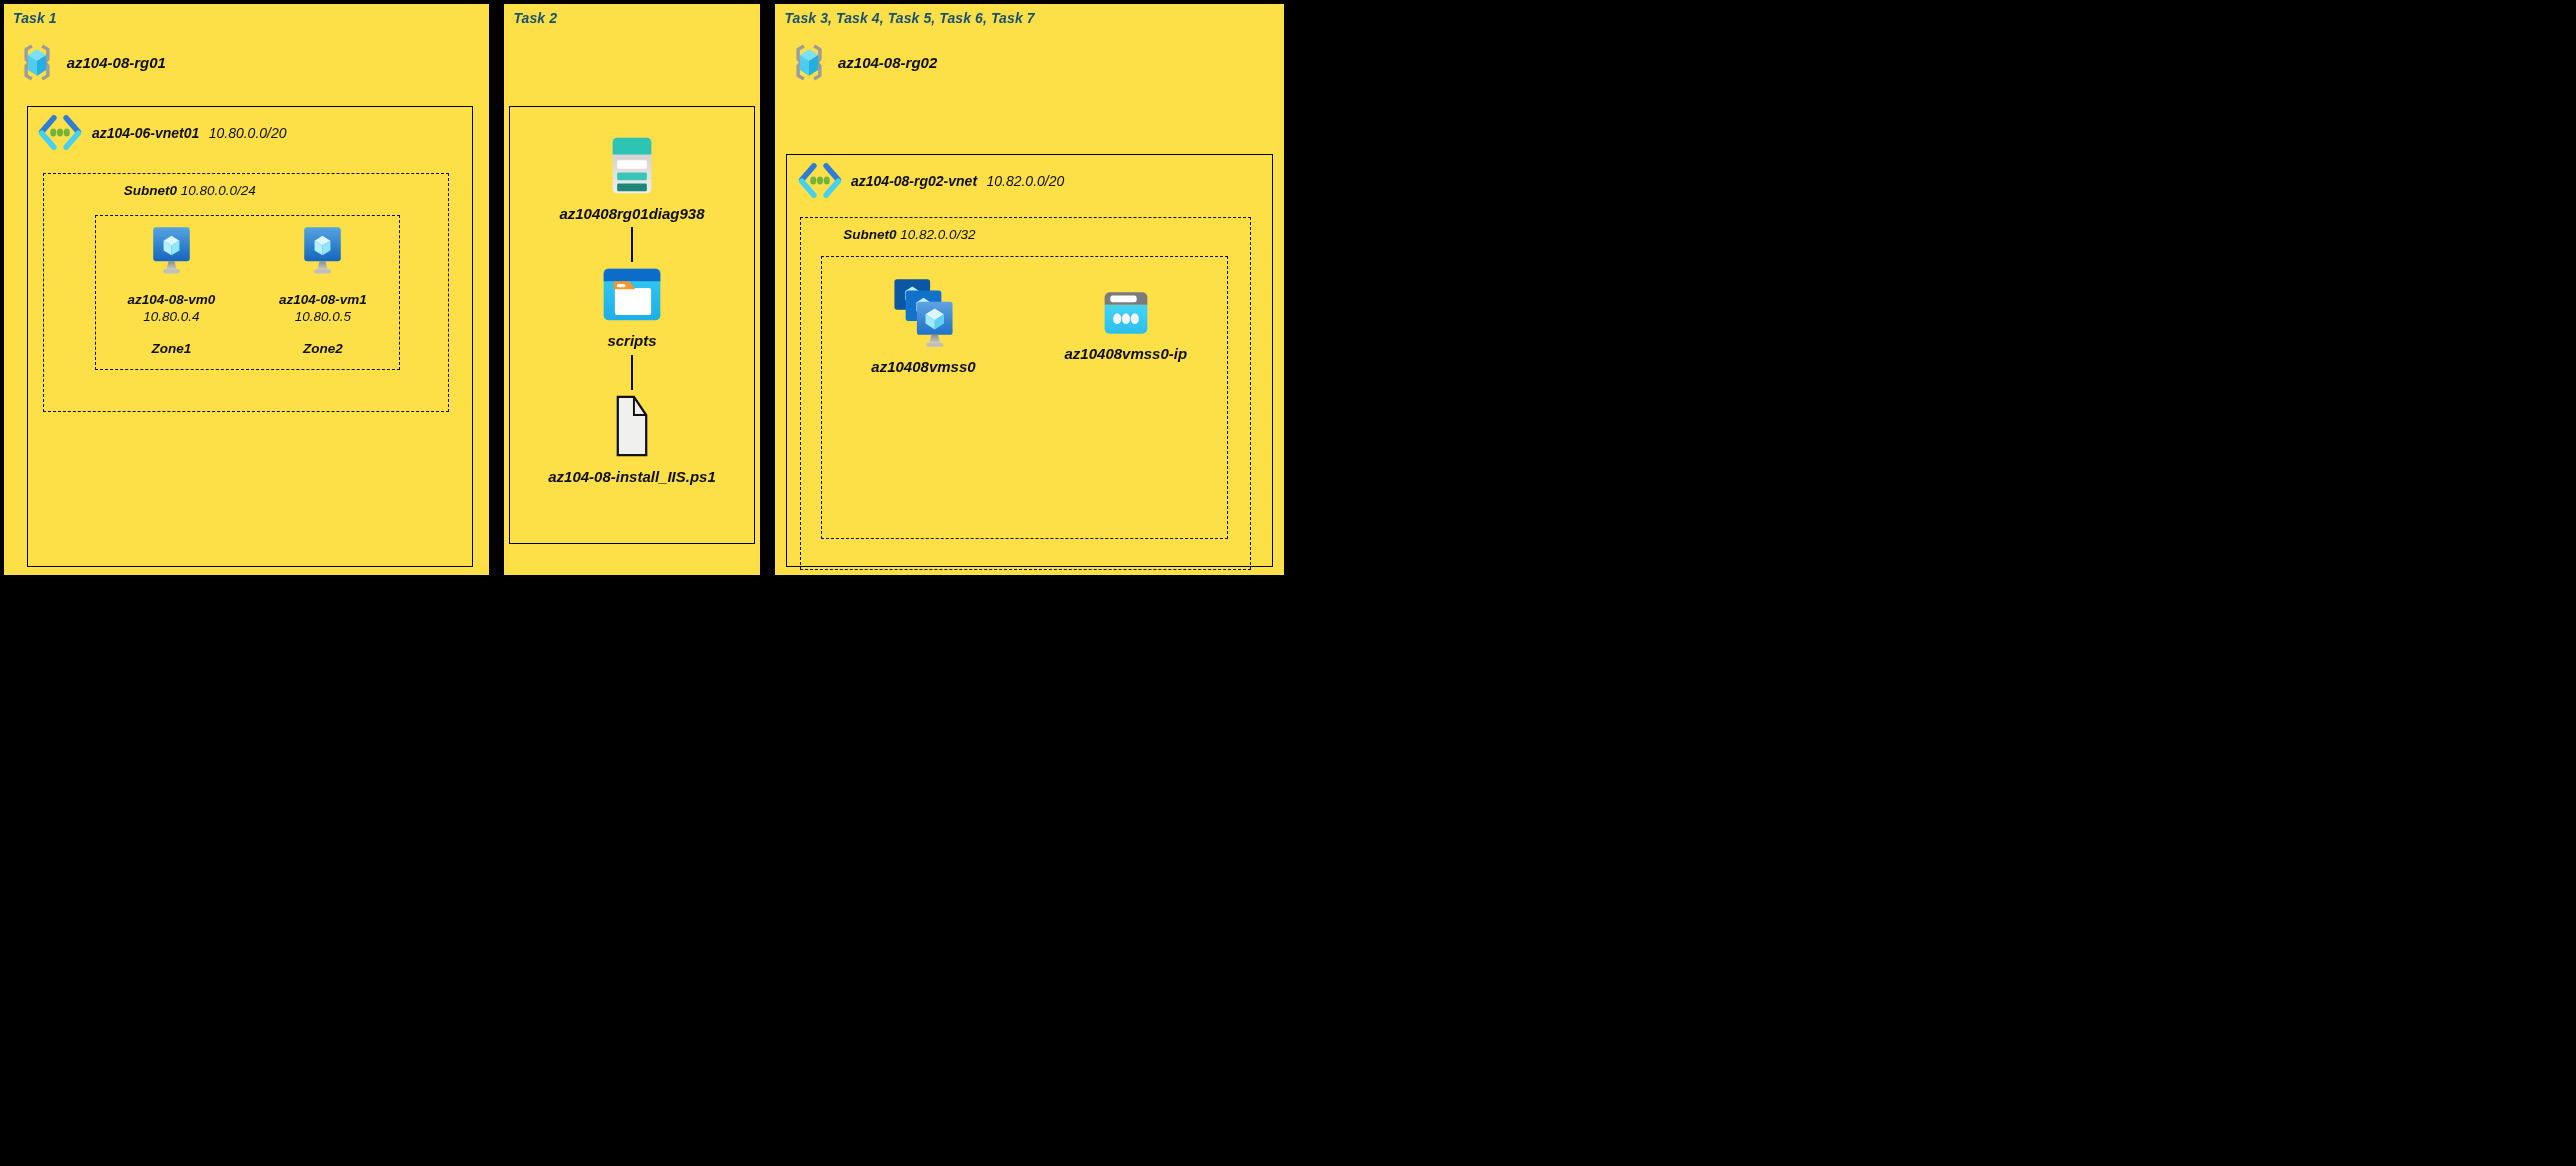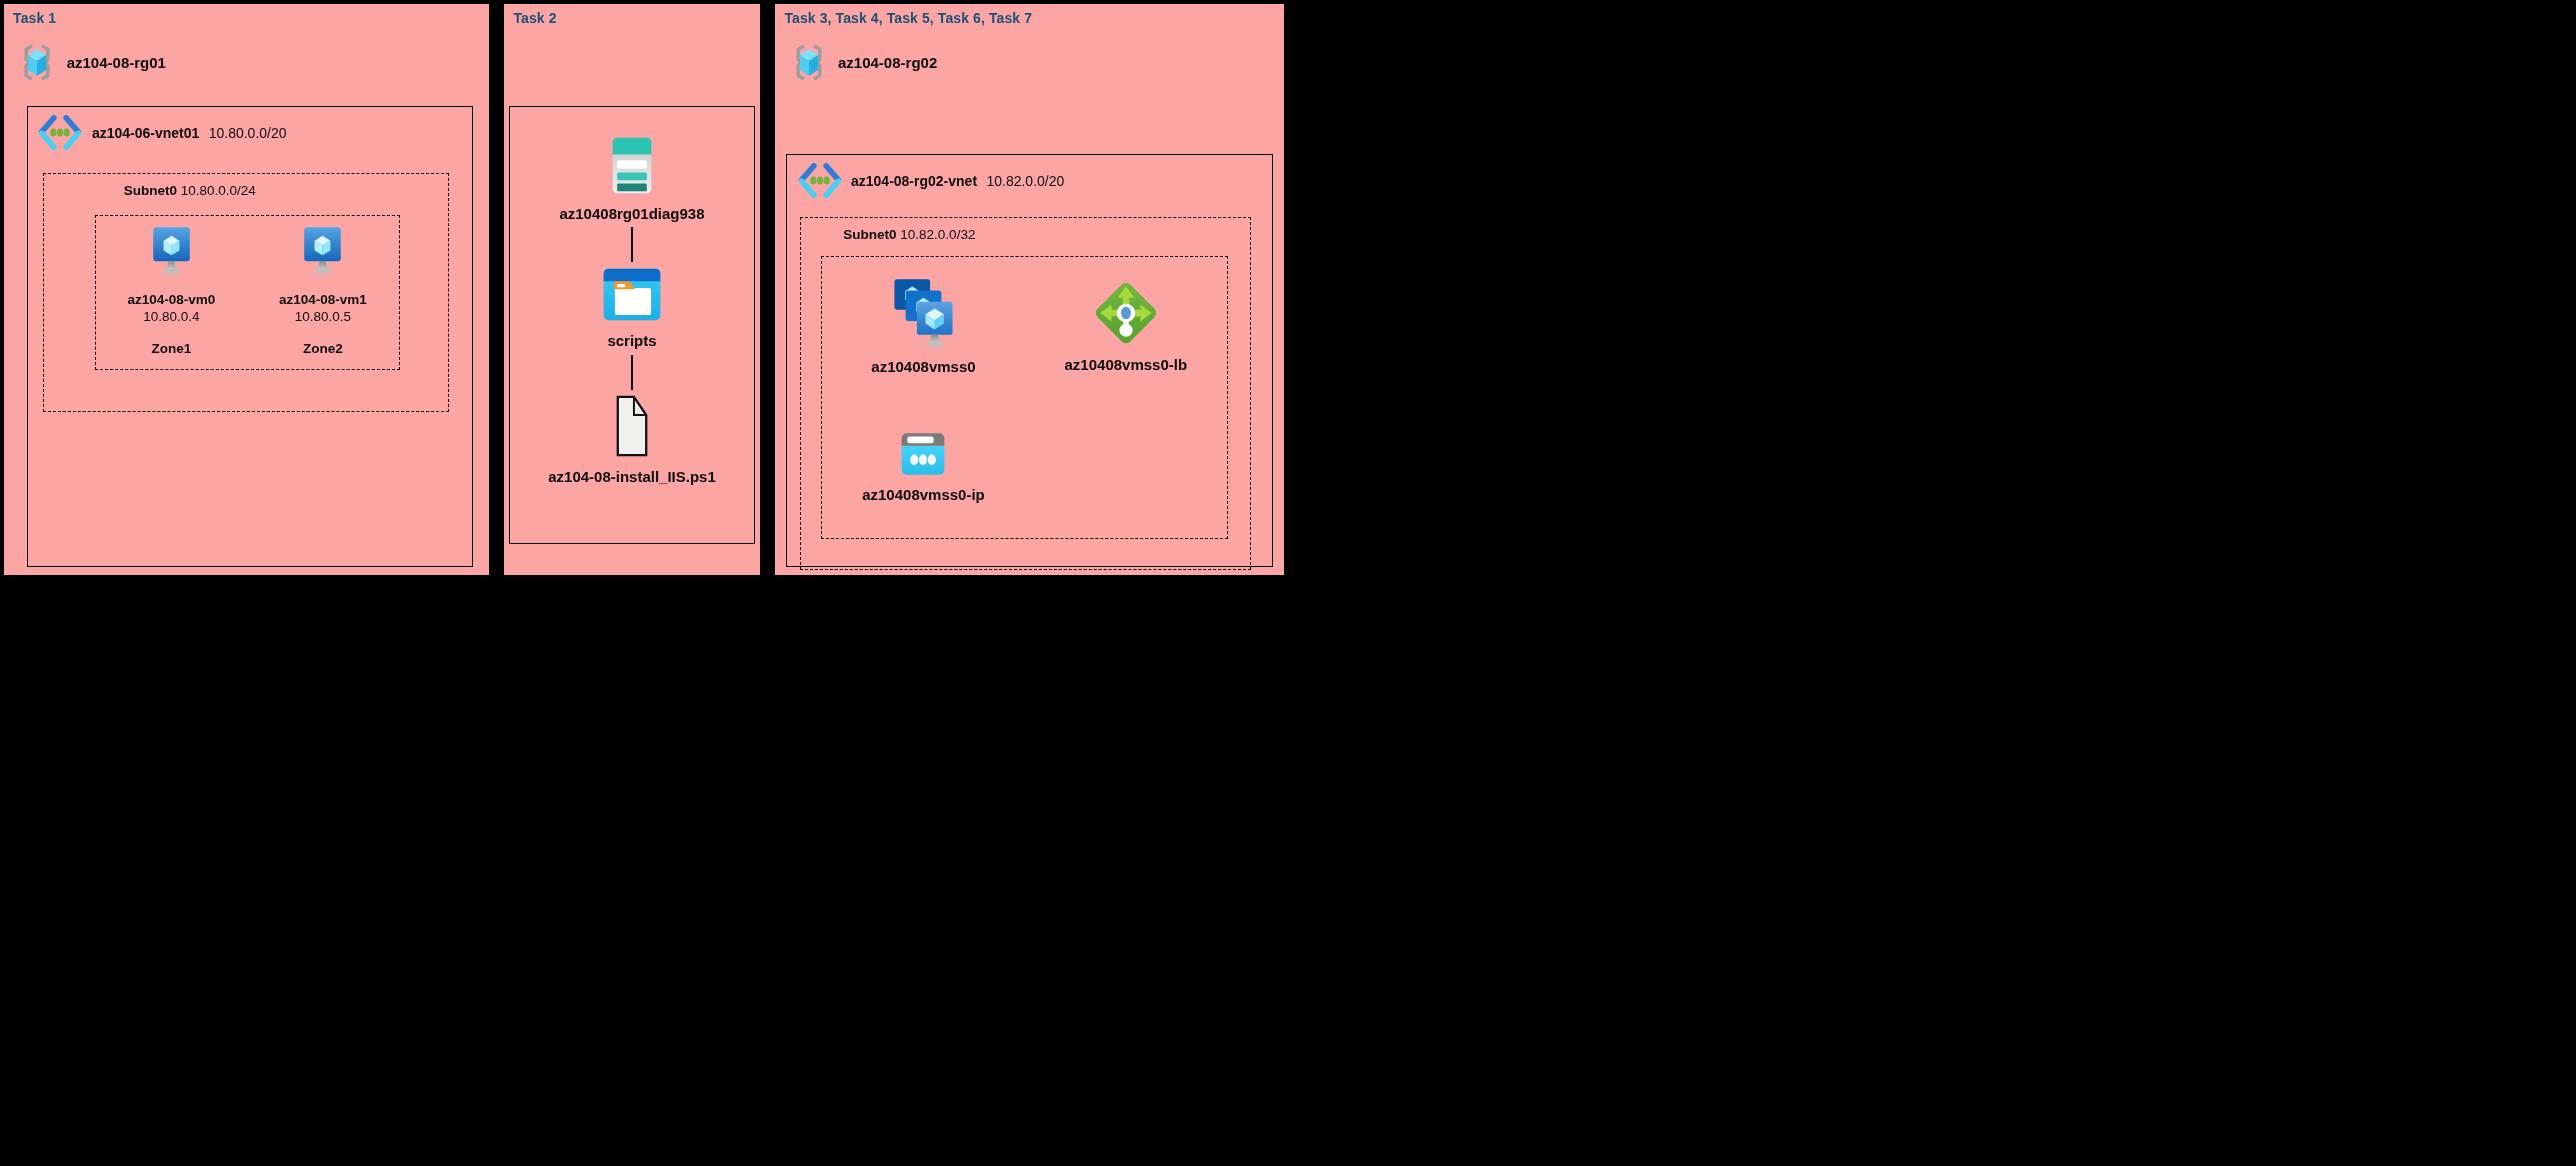--- a/index.html
+++ b/index.html
@@ -1,18 +1,18 @@
 <!DOCTYPE html>
 <html style="font-size:10.8px"><head>
 <meta charset="utf-8">
 <style>
   html,body{margin:0;padding:0;background:#000;}
   .page{position:relative;width:1288px;height:583px;background:#000;
         font-family:"Liberation Sans","DejaVu Sans",sans-serif;color:#0e0e0e;overflow:hidden;}
-  .panel{position:absolute;top:2.7px;height:573px;background:#fca5a5;border:1.3px solid #000;box-sizing:border-box;}
+  .panel{position:absolute;top:2.7px;height:573px;background:#fde047;border:1.3px solid #000;box-sizing:border-box;font-style:italic;}
   .panel-1{left:2.7px;width:487px;}
   .panel-2{left:503px;width:258px;}
   .panel-3{left:774px;width:511px;}
   .panel-title{position:absolute;top:6.7px;left:9.4px;font-size:14px;font-weight:bold;color:#1A5173;letter-spacing:0.1px;}
   .rg-row{position:absolute;top:39px;left:17.5px;display:flex;align-items:center;gap:13.5px;}
   .rg-row svg{display:block;}
   .rg-name{font-size:15px;font-weight:bold;}
   .vnet-box{position:absolute;top:102px;bottom:8px;border:1.7px solid #000;box-sizing:border-box;}
   .panel-1 .vnet-box{left:23px;right:16px;}
   .panel-3 .vnet-box{left:10.8px;right:10.8px;margin-top:48px;}
@@ -264,38 +264,20 @@
                   <polygon points="63,46 77,55 63,64 49,55" fill="#DCF7FF"></polygon>
                   <polygon points="77,55 77,69 63,78 63,64" fill="#5FD0F4"></polygon>
                   <polygon points="49,55 63,64 63,78 49,69" fill="#9FE9FB"></polygon>
                   <path d="M58 86 L68 86 L71 98 L55 98 Z" fill="url(#g-stand)"></path>
                   <rect x="50" y="98" width="26" height="6" rx="3" fill="#BFBFBF"></rect>
                 </svg>
               </span>
               <div class="cell-label">az10408vmss0</div>
             </div>
 
-            <div class="cell">
-              <span>
-                <svg width="66" height="66" viewBox="0 0 100 100">
-                  <rect x="15" y="15" width="70" height="70" rx="9" transform="rotate(45 50 50)" fill="url(#g-lb)"></rect>
-                  <rect x="45" y="24" width="10" height="18" fill="#A6D93C"></rect>
-                  <polygon points="50,10 63,27 37,27" fill="#A6D93C"></polygon>
-                  <rect x="25" y="45" width="18" height="10" fill="#A6D93C"></rect>
-                  <polygon points="11,50 28,37 28,63" fill="#A6D93C"></polygon>
-                  <rect x="57" y="45" width="18" height="10" fill="#A6D93C"></rect>
-                  <polygon points="89,50 72,37 72,63" fill="#A6D93C"></polygon>
-                  <circle cx="50" cy="50" r="14" fill="#FFFFFF"></circle>
-                  <ellipse cx="50" cy="50" rx="7.5" ry="9.5" fill="#5B9BD5"></ellipse>
-                  <rect x="46" y="60" width="8" height="12" fill="#FFFFFF"></rect>
-                  <circle cx="50" cy="76" r="10" fill="#FFFFFF"></circle>
-                </svg>
-              </span>
-              <div class="cell-label">az10408vmss0-lb</div>
-            </div>
 
 
             <div class="cell">
               <span>
                 <svg width="46" height="44" viewBox="0 0 72 70">
                   <path d="M2 22 h68 v38 a8 8 0 0 1 -8 8 H10 a8 8 0 0 1 -8 -8 Z" fill="url(#g-ip)"></path>
                   <path d="M10 2 h52 a8 8 0 0 1 8 8 v12 H2 V10 a8 8 0 0 1 8 -8 Z" fill="#7B7B7B"></path>
                   <rect x="11" y="7" width="42" height="11" rx="4" fill="#FFFFFF"></rect>
                   <ellipse cx="22" cy="44" rx="6.5" ry="8.5" fill="#F4F4F4"></ellipse>
                   <ellipse cx="36" cy="44" rx="6.5" ry="8.5" fill="#F4F4F4"></ellipse>

